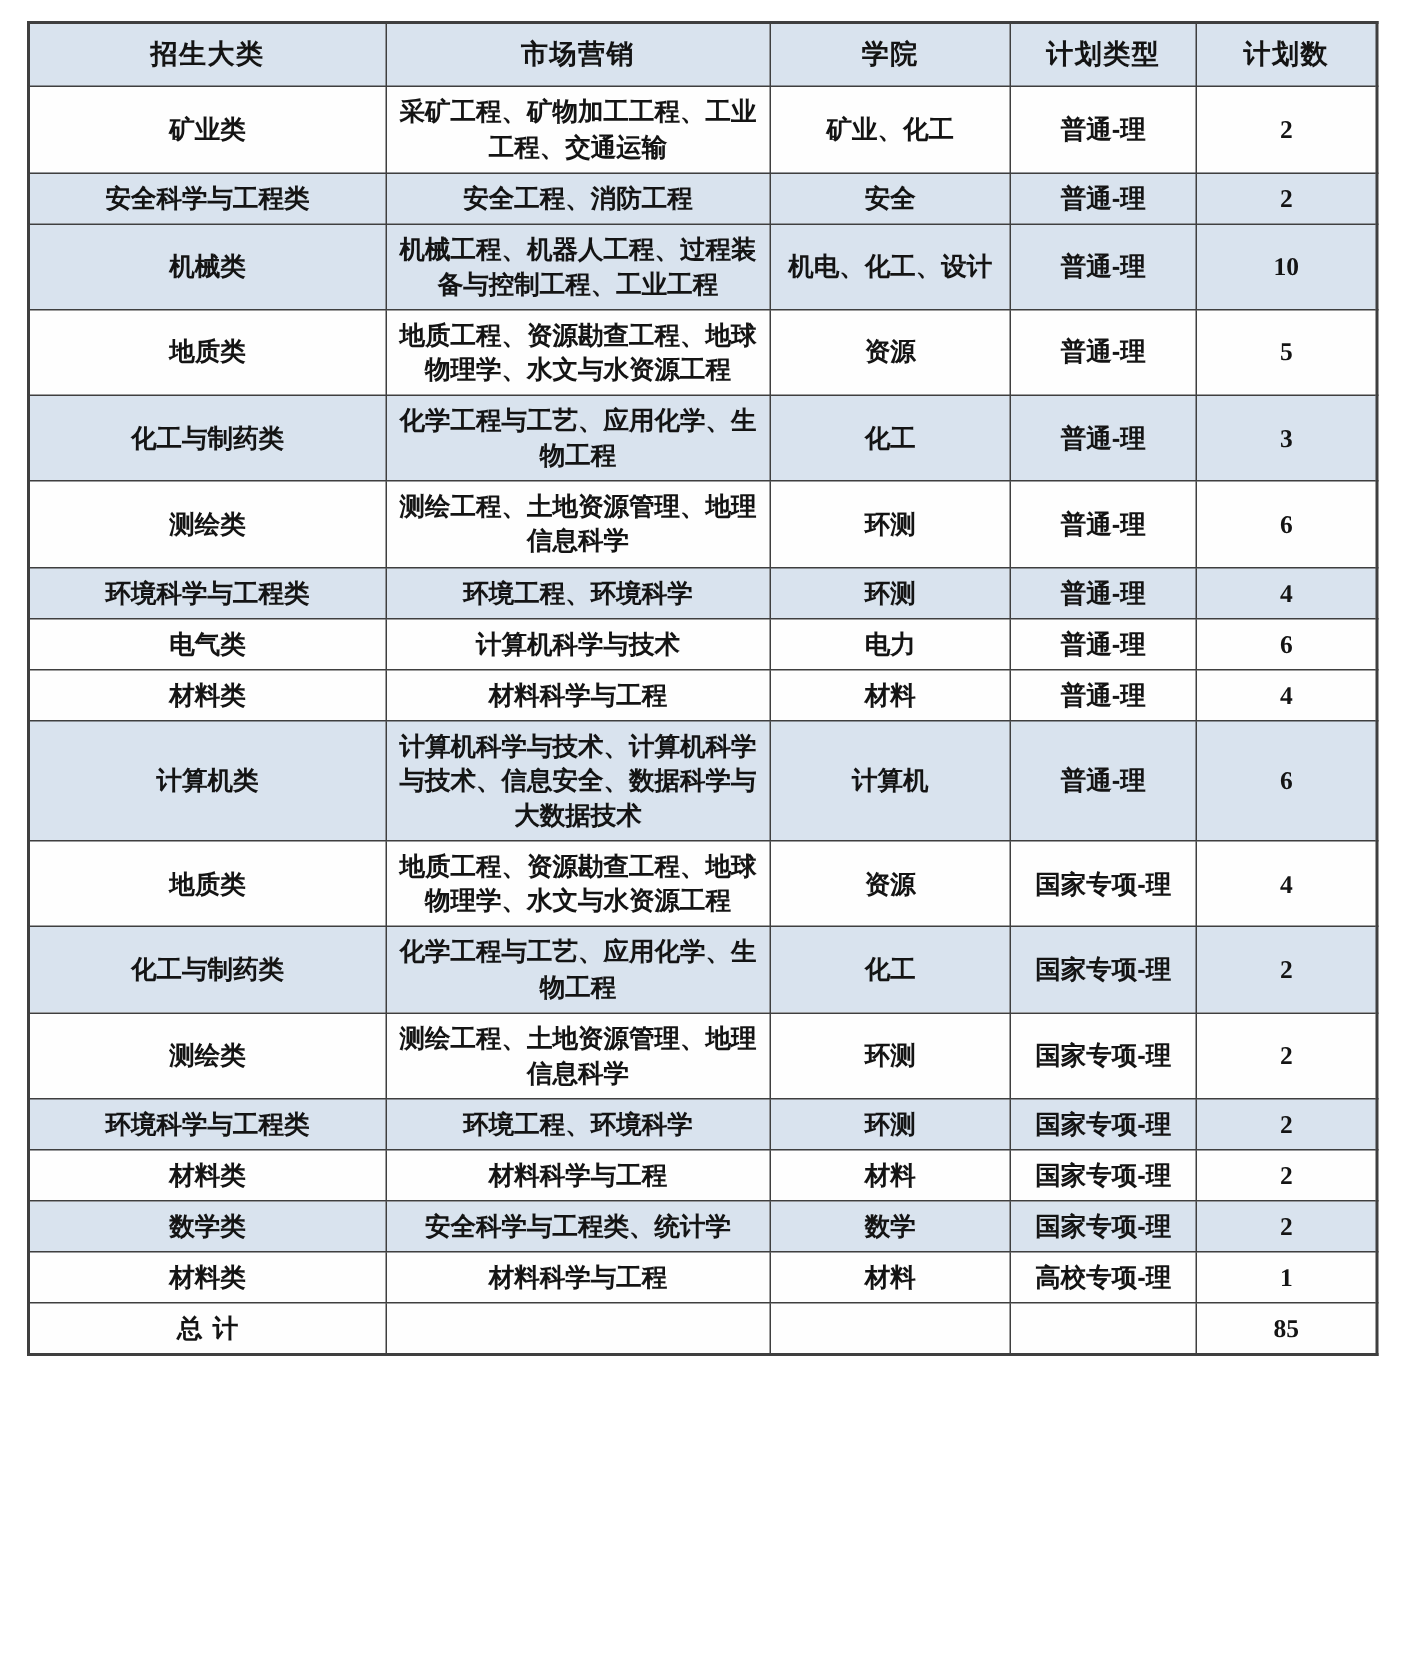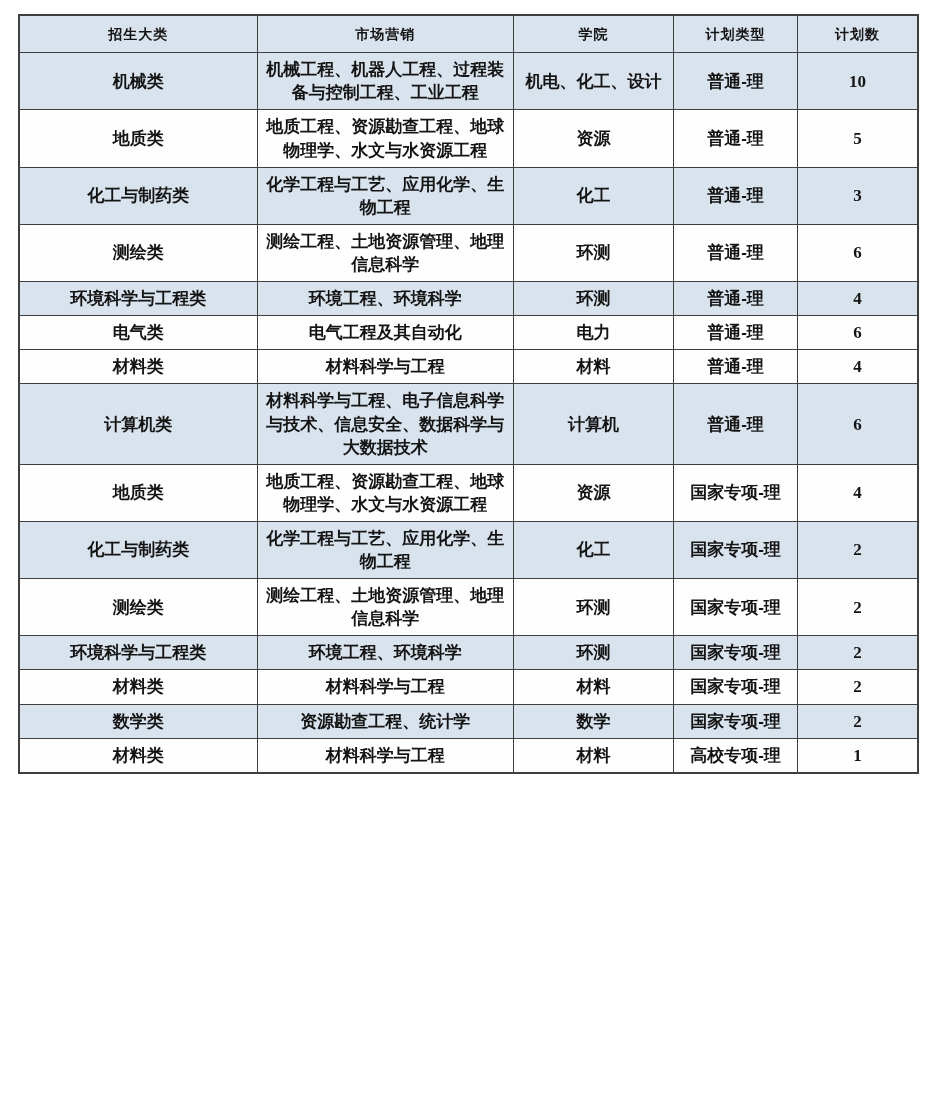--- a/index.html
+++ b/index.html
@@ -32,21 +32,21 @@
   table.enroll th,
   table.enroll td {
     border: 1px solid var(--border-color);
     text-align: center;
     vertical-align: middle;
     font-weight: 700;
     word-break: break-all;
   }
   table.enroll th {
     background: var(--header-bg);
-    font-size: 14px;
+    font-size: 18px;
     padding: 9px 4px;
     line-height: 1.3;
     letter-spacing: 1px;
   }
   table.enroll td {
     background: var(--row-bg);
     font-size: 17px;
     padding: 5px 6px;
     line-height: 1.36;
   }
@@ -69,20 +69,34 @@
     <thead>
       <tr>
         <th>招生大类</th>
         <th>市场营销</th>
         <th>学院</th>
         <th>计划类型</th>
         <th>计划数</th>
       </tr>
     </thead>
     <tbody>
+        <tr>
+          <td class="category-cell">矿业类</td>
+          <td class="majors-cell">采矿工程、矿物加工工程、工业工程、交通运输</td>
+          <td class="college-cell">矿业、化工</td>
+          <td class="plan-type-cell">普通-理</td>
+          <td class="count-cell">2</td>
+        </tr>
+        <tr class="alt">
+          <td class="category-cell">安全科学与工程类</td>
+          <td class="majors-cell">安全工程、消防工程</td>
+          <td class="college-cell">安全</td>
+          <td class="plan-type-cell">普通-理</td>
+          <td class="count-cell">2</td>
+        </tr>
         <tr class="alt">
           <td class="category-cell">机械类</td>
           <td class="majors-cell">机械工程、机器人工程、过程装备与控制工程、工业工程</td>
           <td class="college-cell">机电、化工、设计</td>
           <td class="plan-type-cell">普通-理</td>
           <td class="count-cell">10</td>
         </tr>
         <tr>
           <td class="category-cell">地质类</td>
           <td class="majors-cell">地质工程、资源勘查工程、地球物理学、水文与水资源工程</td>
@@ -106,35 +120,35 @@
         </tr>
         <tr class="alt">
           <td class="category-cell">环境科学与工程类</td>
           <td class="majors-cell">环境工程、环境科学</td>
           <td class="college-cell">环测</td>
           <td class="plan-type-cell">普通-理</td>
           <td class="count-cell">4</td>
         </tr>
         <tr>
           <td class="category-cell">电气类</td>
-          <td class="majors-cell">电气工程及其自动化</td>
+          <td class="majors-cell">计算机科学与技术</td>
           <td class="college-cell">电力</td>
           <td class="plan-type-cell">普通-理</td>
           <td class="count-cell">6</td>
         </tr>
         <tr>
           <td class="category-cell">材料类</td>
           <td class="majors-cell">材料科学与工程</td>
           <td class="college-cell">材料</td>
           <td class="plan-type-cell">普通-理</td>
           <td class="count-cell">4</td>
         </tr>
         <tr class="alt">
           <td class="category-cell">计算机类</td>
-          <td class="majors-cell">材料科学与工程、电子信息科学与技术、信息安全、数据科学与大数据技术</td>
+          <td class="majors-cell">计算机科学与技术、计算机科学与技术、信息安全、数据科学与大数据技术</td>
           <td class="college-cell">计算机</td>
           <td class="plan-type-cell">普通-理</td>
           <td class="count-cell">6</td>
         </tr>
         <tr>
           <td class="category-cell">地质类</td>
           <td class="majors-cell">地质工程、资源勘查工程、地球物理学、水文与水资源工程</td>
           <td class="college-cell">资源</td>
           <td class="plan-type-cell">国家专项-理</td>
           <td class="count-cell">4</td>
@@ -162,27 +176,34 @@
         </tr>
         <tr>
           <td class="category-cell">材料类</td>
           <td class="majors-cell">材料科学与工程</td>
           <td class="college-cell">材料</td>
           <td class="plan-type-cell">国家专项-理</td>
           <td class="count-cell">2</td>
         </tr>
         <tr class="alt">
           <td class="category-cell">数学类</td>
-          <td class="majors-cell">资源勘查工程、统计学</td>
+          <td class="majors-cell">安全科学与工程类、统计学</td>
           <td class="college-cell">数学</td>
           <td class="plan-type-cell">国家专项-理</td>
           <td class="count-cell">2</td>
         </tr>
         <tr>
           <td class="category-cell">材料类</td>
           <td class="majors-cell">材料科学与工程</td>
           <td class="college-cell">材料</td>
           <td class="plan-type-cell">高校专项-理</td>
           <td class="count-cell">1</td>
         </tr>
+        <tr>
+          <td class="category-cell total-label">总计</td>
+          <td class="majors-cell"></td>
+          <td class="college-cell"></td>
+          <td class="plan-type-cell"></td>
+          <td class="count-cell">85</td>
+        </tr>
       </tbody>
   </table>
 </div>
 
 </body></html>

